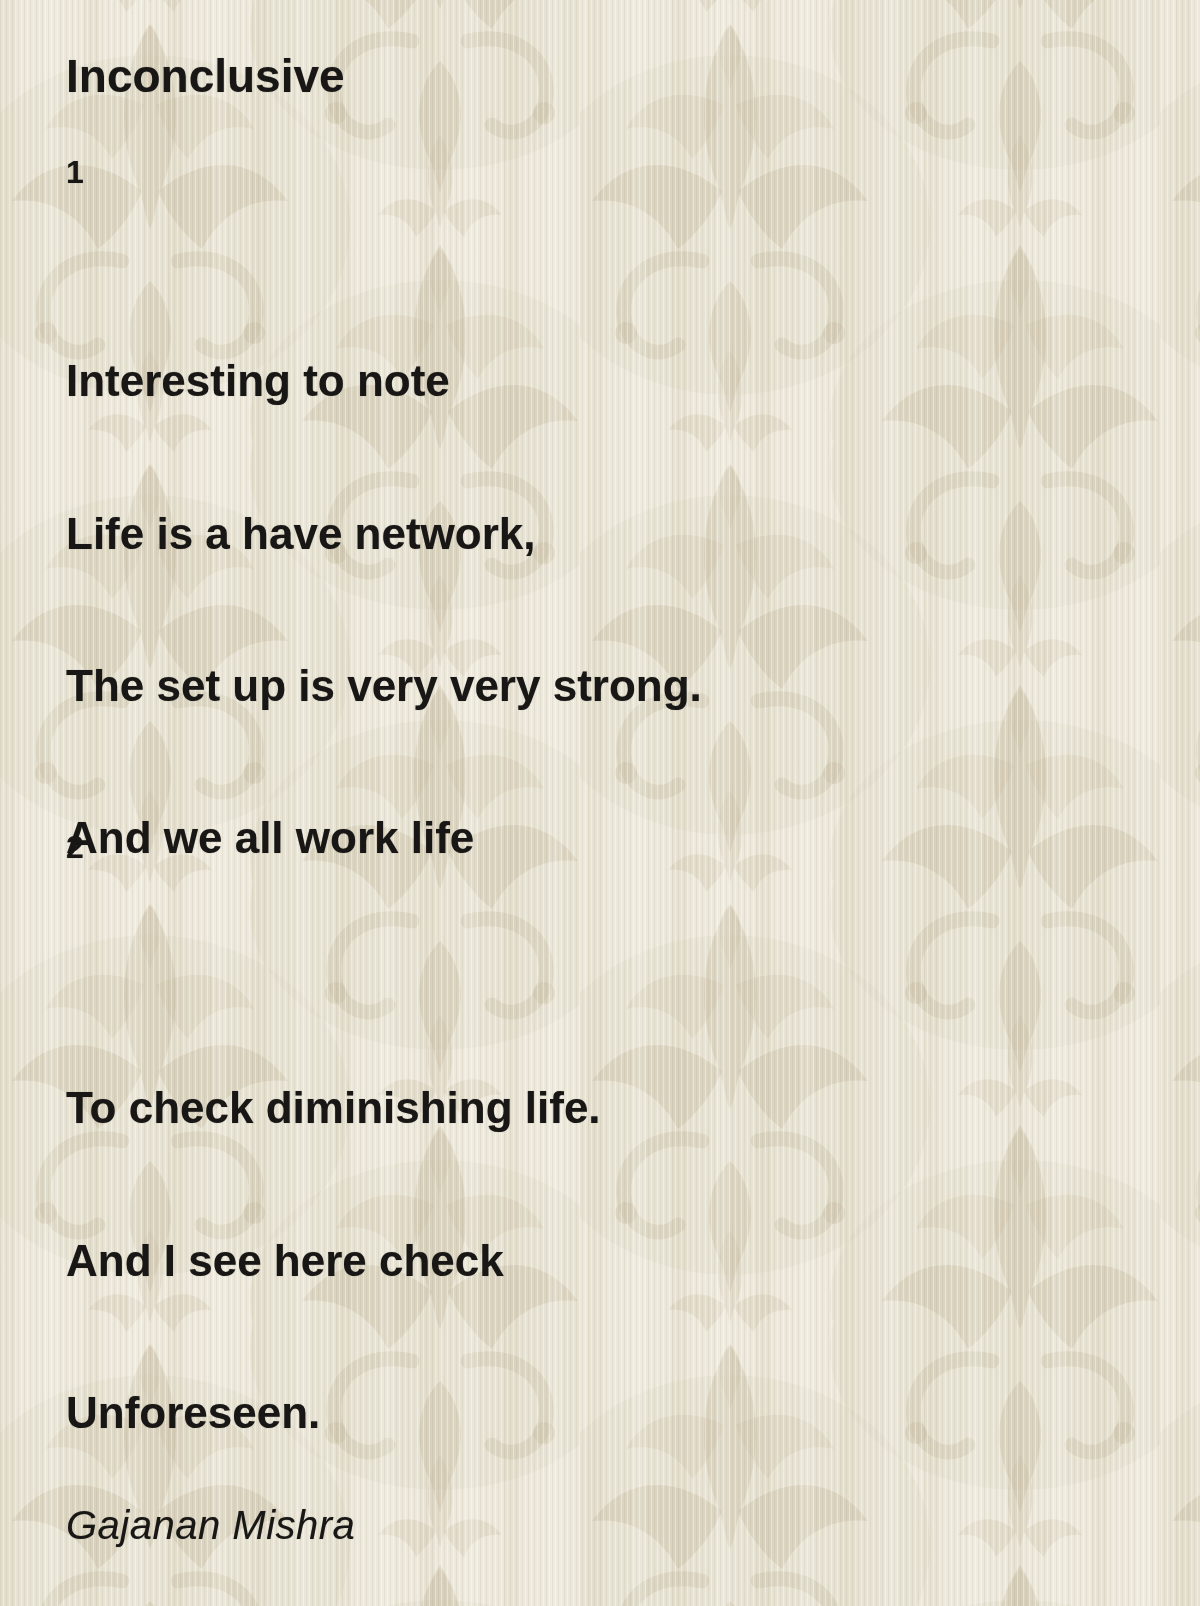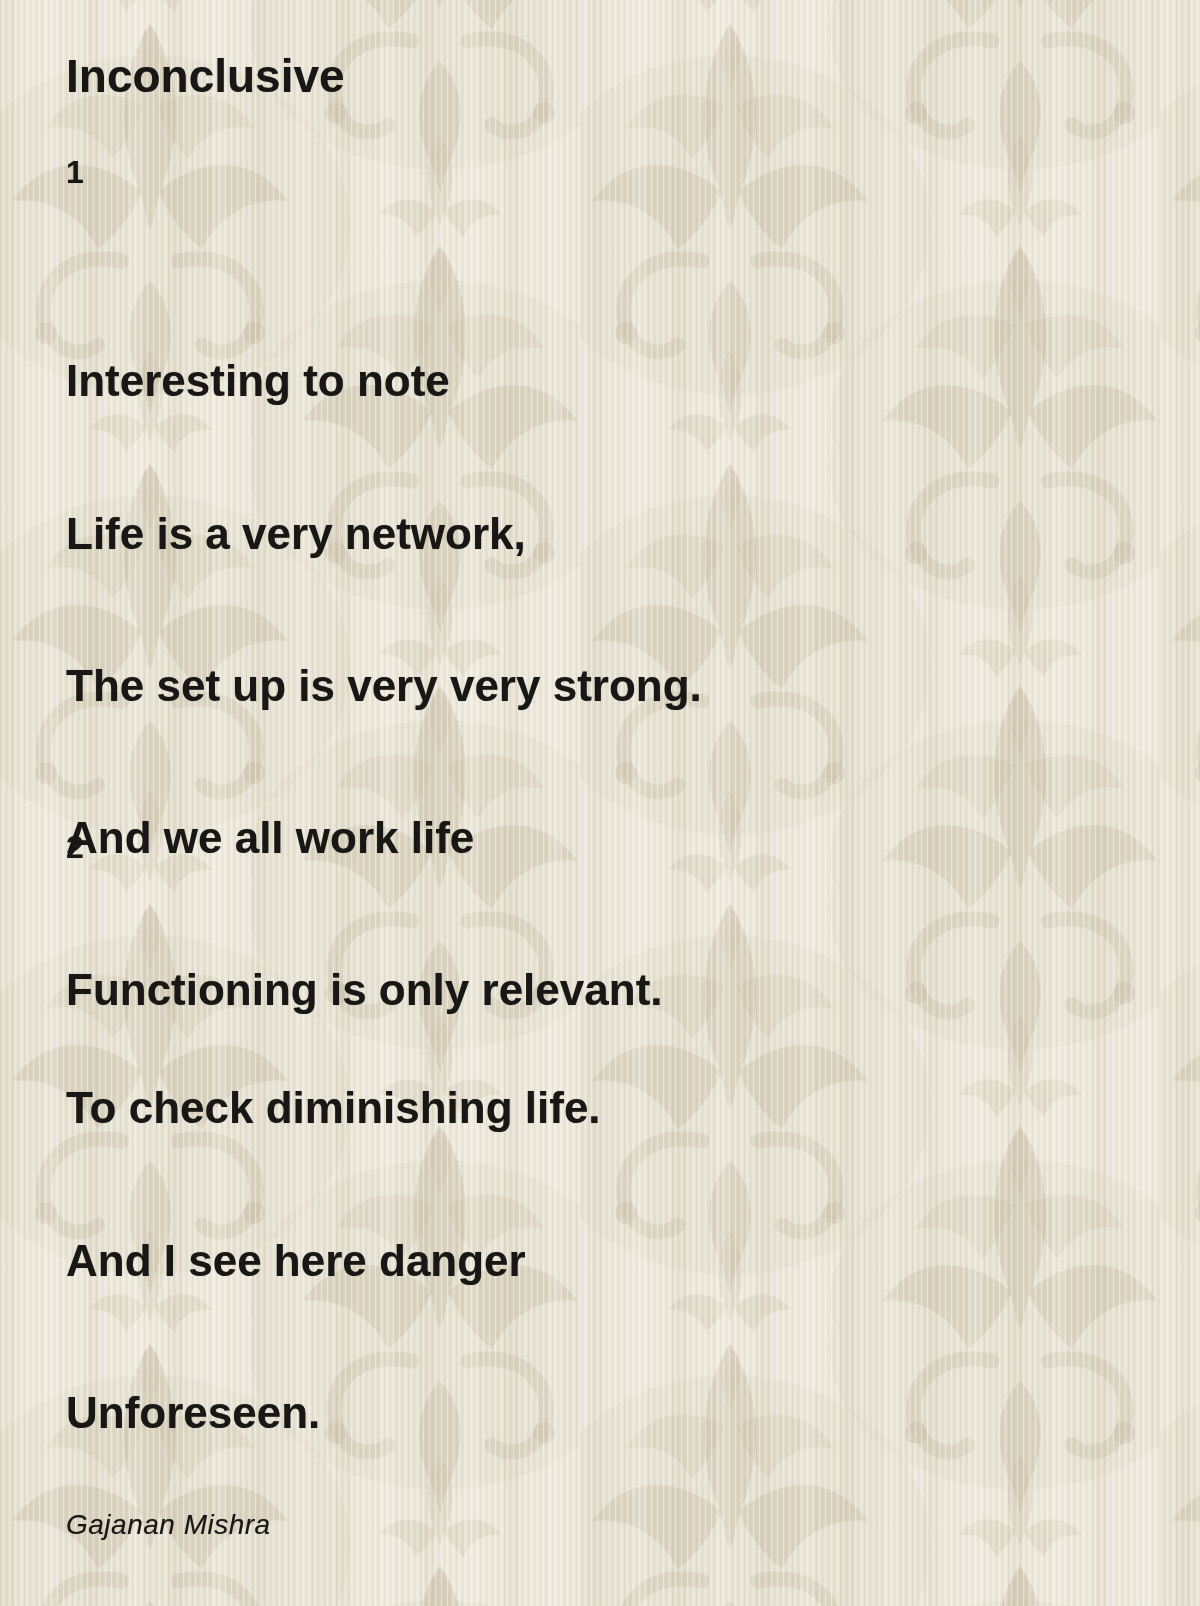--- a/index.html
+++ b/index.html
@@ -48,21 +48,21 @@
     text-shadow:0 0 1px rgba(24,23,21,0.35);
     white-space:pre;
   }
   .poem-title{top:49px;font-size:46px;font-weight:700;line-height:54px;}
   .stanza-label{font-size:32px;font-weight:700;line-height:50.7px;}
   .stanza-label.n1{top:147px;}
   .stanza-label.n2{top:822px;}
   .stanza{font-size:44px;font-weight:700;line-height:50.7px;}
   .stanza.s1{top:255px;}
   .stanza.s2{top:982px;}
-  .poem-author{top:1502px;font-size:28px;font-style:italic;font-weight:400;line-height:46px;letter-spacing:.5px;}
+  .poem-author{top:1502px;font-size:40px;font-style:italic;font-weight:400;line-height:46px;letter-spacing:.5px;}
 </style>
 </head>
 <body>
 
 <div class="page">
 
   <svg class="damask-svg" width="1200" height="1606" viewBox="0 0 1200 1606" xmlns="http://www.w3.org/2000/svg" aria-hidden="true">
     <defs>
       <g id="dm">
         <path class="motif" d="M0,-200 C30,-155 34,-95 12,-38 C5,-20 5,-6 0,4 C-5,-6 -5,-20 -12,-38 C-34,-95 -30,-155 0,-200 Z"></path>
@@ -100,31 +100,30 @@
   <div class="stripes"></div>
 
   <div class="text-layer">
 
     <div class="txt poem-title">Inconclusive</div>
 
     <div class="txt stanza-label n1">1</div>
 
     <div class="txt stanza s1">
       <div>Interesting to note</div>
-      <div>Life is a very network,</div>
+      <div>Life is a have network,</div>
       <div>The set up is very very strong.</div>
       <div>And we all work life</div>
-      <div>Functioning is only relevant.</div>
     </div>
 
     <div class="txt stanza-label n2">2</div>
 
     <div class="txt stanza s2">
       <div>To check diminishing life.</div>
-      <div>And I see here danger</div>
+      <div>And I see here check</div>
       <div>Unforeseen.</div>
       
       
       
       
       
     </div>
 
     <div class="txt poem-author">Gajanan Mishra</div>
 

